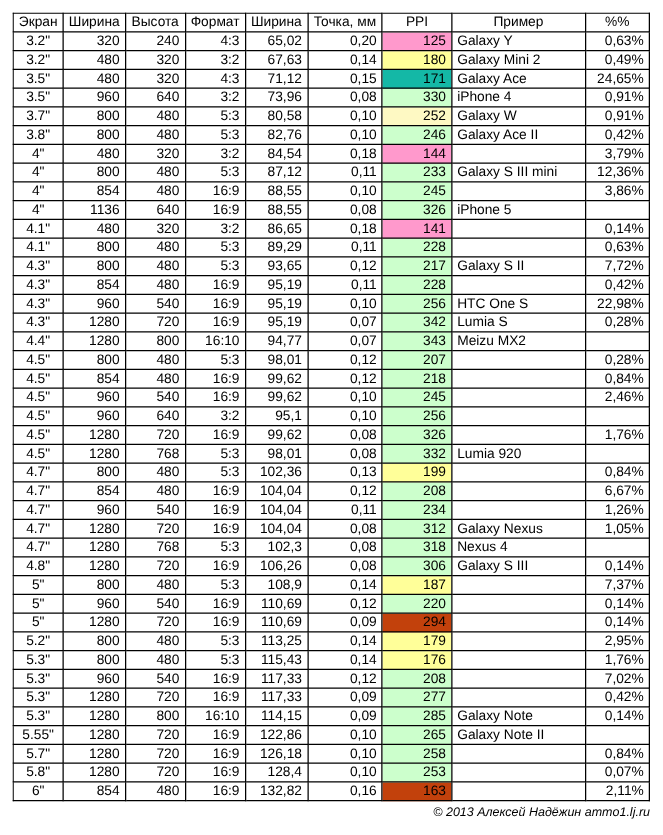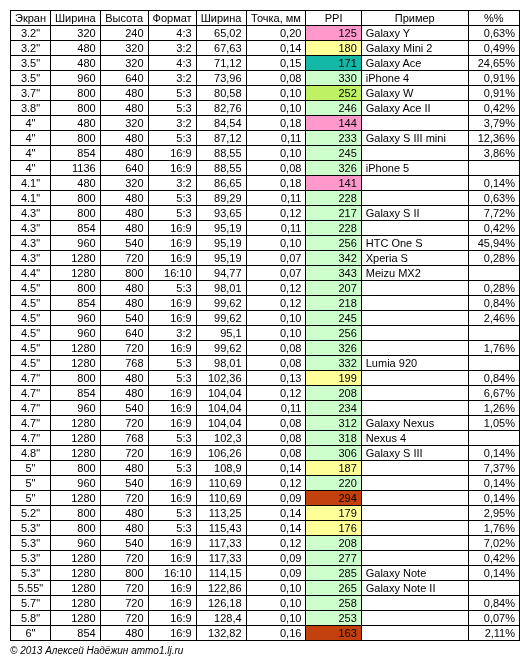--- a/index.html
+++ b/index.html
@@ -22,21 +22,21 @@
   }
   th {
     font-weight: normal;
     text-align: center;
     background: #fff;
   }
   td.c { text-align: center; }
   td.r { text-align: right; }
   td.l { text-align: left; }
   .footer {
-    text-align: left;
+    text-align: right;
     font-style: italic;
     font-size: 10px;
     padding: 4px 8px 0 0;
     width: 510px;
   }
   col.col0 { width: 36px; }
   col.col1 { width: 48px; }
   col.col2 { width: 48px; }
   col.col3 { width: 48px; }
   col.col4 { width: 50px; }
@@ -118,21 +118,21 @@
         <td class="l">iPhone 4</td>
         <td class="r">0,91%</td>
       </tr>
       <tr>
         <td class="c">3.7"</td>
         <td class="r">800</td>
         <td class="r">480</td>
         <td class="r">5:3</td>
         <td class="r">80,58</td>
         <td class="r">0,10</td>
-        <td class="r" style="background: #bef264;">252</td>
+        <td class="r" style="background: #fef9c3;">252</td>
         <td class="l">Galaxy W</td>
         <td class="r">0,91%</td>
       </tr>
       <tr>
         <td class="c">3.8"</td>
         <td class="r">800</td>
         <td class="r">480</td>
         <td class="r">5:3</td>
         <td class="r">82,76</td>
         <td class="r">0,10</td>
@@ -230,31 +230,31 @@
       </tr>
       <tr>
         <td class="c">4.3"</td>
         <td class="r">960</td>
         <td class="r">540</td>
         <td class="r">16:9</td>
         <td class="r">95,19</td>
         <td class="r">0,10</td>
         <td class="r" style="background: rgb(204, 255, 204);">256</td>
         <td class="l">HTC One S</td>
-        <td class="r">45,94%</td>
+        <td class="r">22,98%</td>
       </tr>
       <tr>
         <td class="c">4.3"</td>
         <td class="r">1280</td>
         <td class="r">720</td>
         <td class="r">16:9</td>
         <td class="r">95,19</td>
         <td class="r">0,07</td>
         <td class="r" style="background: rgb(204, 255, 204);">342</td>
-        <td class="l">Xperia S</td>
+        <td class="l">Lumia S</td>
         <td class="r">0,28%</td>
       </tr>
       <tr>
         <td class="c">4.4"</td>
         <td class="r">1280</td>
         <td class="r">800</td>
         <td class="r">16:10</td>
         <td class="r">94,77</td>
         <td class="r">0,07</td>
         <td class="r" style="background: rgb(204, 255, 204);">343</td>

